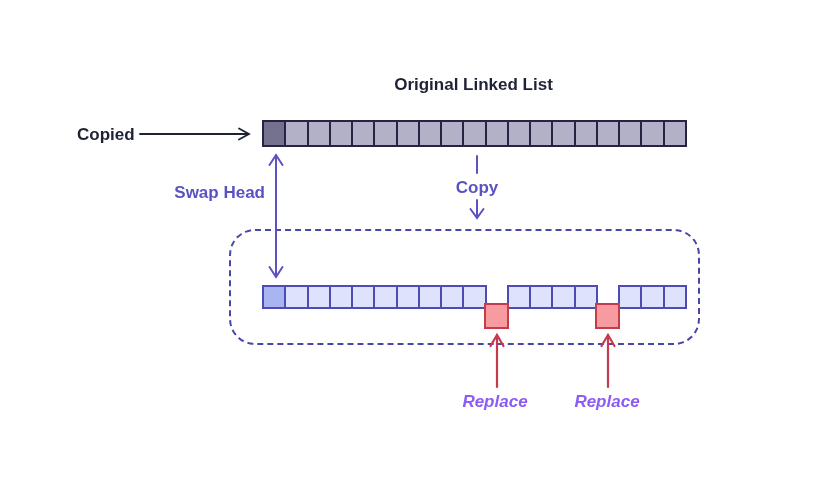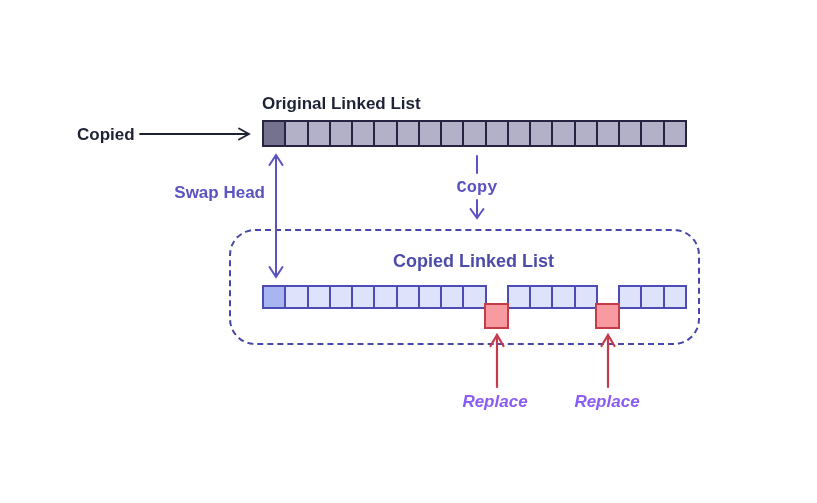--- a/index.html
+++ b/index.html
@@ -23,31 +23,30 @@
   #wm-logo{position:absolute;left:28px;top:12px;width:78px;height:56px;z-index:2;}
   #wm-name{position:absolute;left:99px;top:20px;color:#1b2f74;font-size:20px;font-weight:bold;z-index:3;}
   #wm-url{position:absolute;left:104px;top:44px;color:#1b2f74;font-size:13px;font-weight:bold;
           font-family:"Liberation Serif",serif;z-index:3;}
 </style>
 </head>
 <body>
 
 <div id="stage">
 
-  <div class="lbl title-dark" style="left:262px;top:94px;width:423px;text-align:left;">Original Linked List</div>
+  <div class="lbl title-dark" style="left:262px;top:75px;width:423px;text-align:center;">Original Linked List</div>
 
   <div class="lbl title-dark" style="left:77px;top:125px;">Copied</div>
 
   <div class="lbl indigo" style="left:150px;top:183px;width:115px;text-align:right;">Swap Head</div>
 
-  <div class="lbl indigo" style="left:427px;top:178px;width:100px;text-align:center;font-family:Liberation Mono, monospace;">Copy</div>
+  <div class="lbl indigo" style="left:427px;top:178px;width:100px;text-align:center;">Copy</div>
 
   <div id="dashed-box"></div>
 
-  <div class="lbl indigo" style="left:262px;top:251px;width:423px;text-align:center;font-size:18px;color:#4c4ba8;">Copied Linked List</div>
 
   <div id="orig-row" class="row" style="left:262px;top:120px;width:423px;height:27px;">
       <div class="cell" style="left: 0px; top: 0px; width: 24px; height: 27px; background: rgb(116, 114, 143); border: 2px solid rgb(38, 36, 66);"></div>
       <div class="cell" style="left: 22px; top: 0px; width: 25px; height: 27px; background: rgb(179, 177, 199); border: 2px solid rgb(38, 36, 66);"></div>
       <div class="cell" style="left: 45px; top: 0px; width: 24px; height: 27px; background: rgb(179, 177, 199); border: 2px solid rgb(38, 36, 66);"></div>
       <div class="cell" style="left: 67px; top: 0px; width: 24px; height: 27px; background: rgb(179, 177, 199); border: 2px solid rgb(38, 36, 66);"></div>
       <div class="cell" style="left: 89px; top: 0px; width: 24px; height: 27px; background: rgb(179, 177, 199); border: 2px solid rgb(38, 36, 66);"></div>
       <div class="cell" style="left: 111px; top: 0px; width: 25px; height: 27px; background: rgb(179, 177, 199); border: 2px solid rgb(38, 36, 66);"></div>
       <div class="cell" style="left: 134px; top: 0px; width: 24px; height: 27px; background: rgb(179, 177, 199); border: 2px solid rgb(38, 36, 66);"></div>
       <div class="cell" style="left: 156px; top: 0px; width: 24px; height: 27px; background: rgb(179, 177, 199); border: 2px solid rgb(38, 36, 66);"></div>

